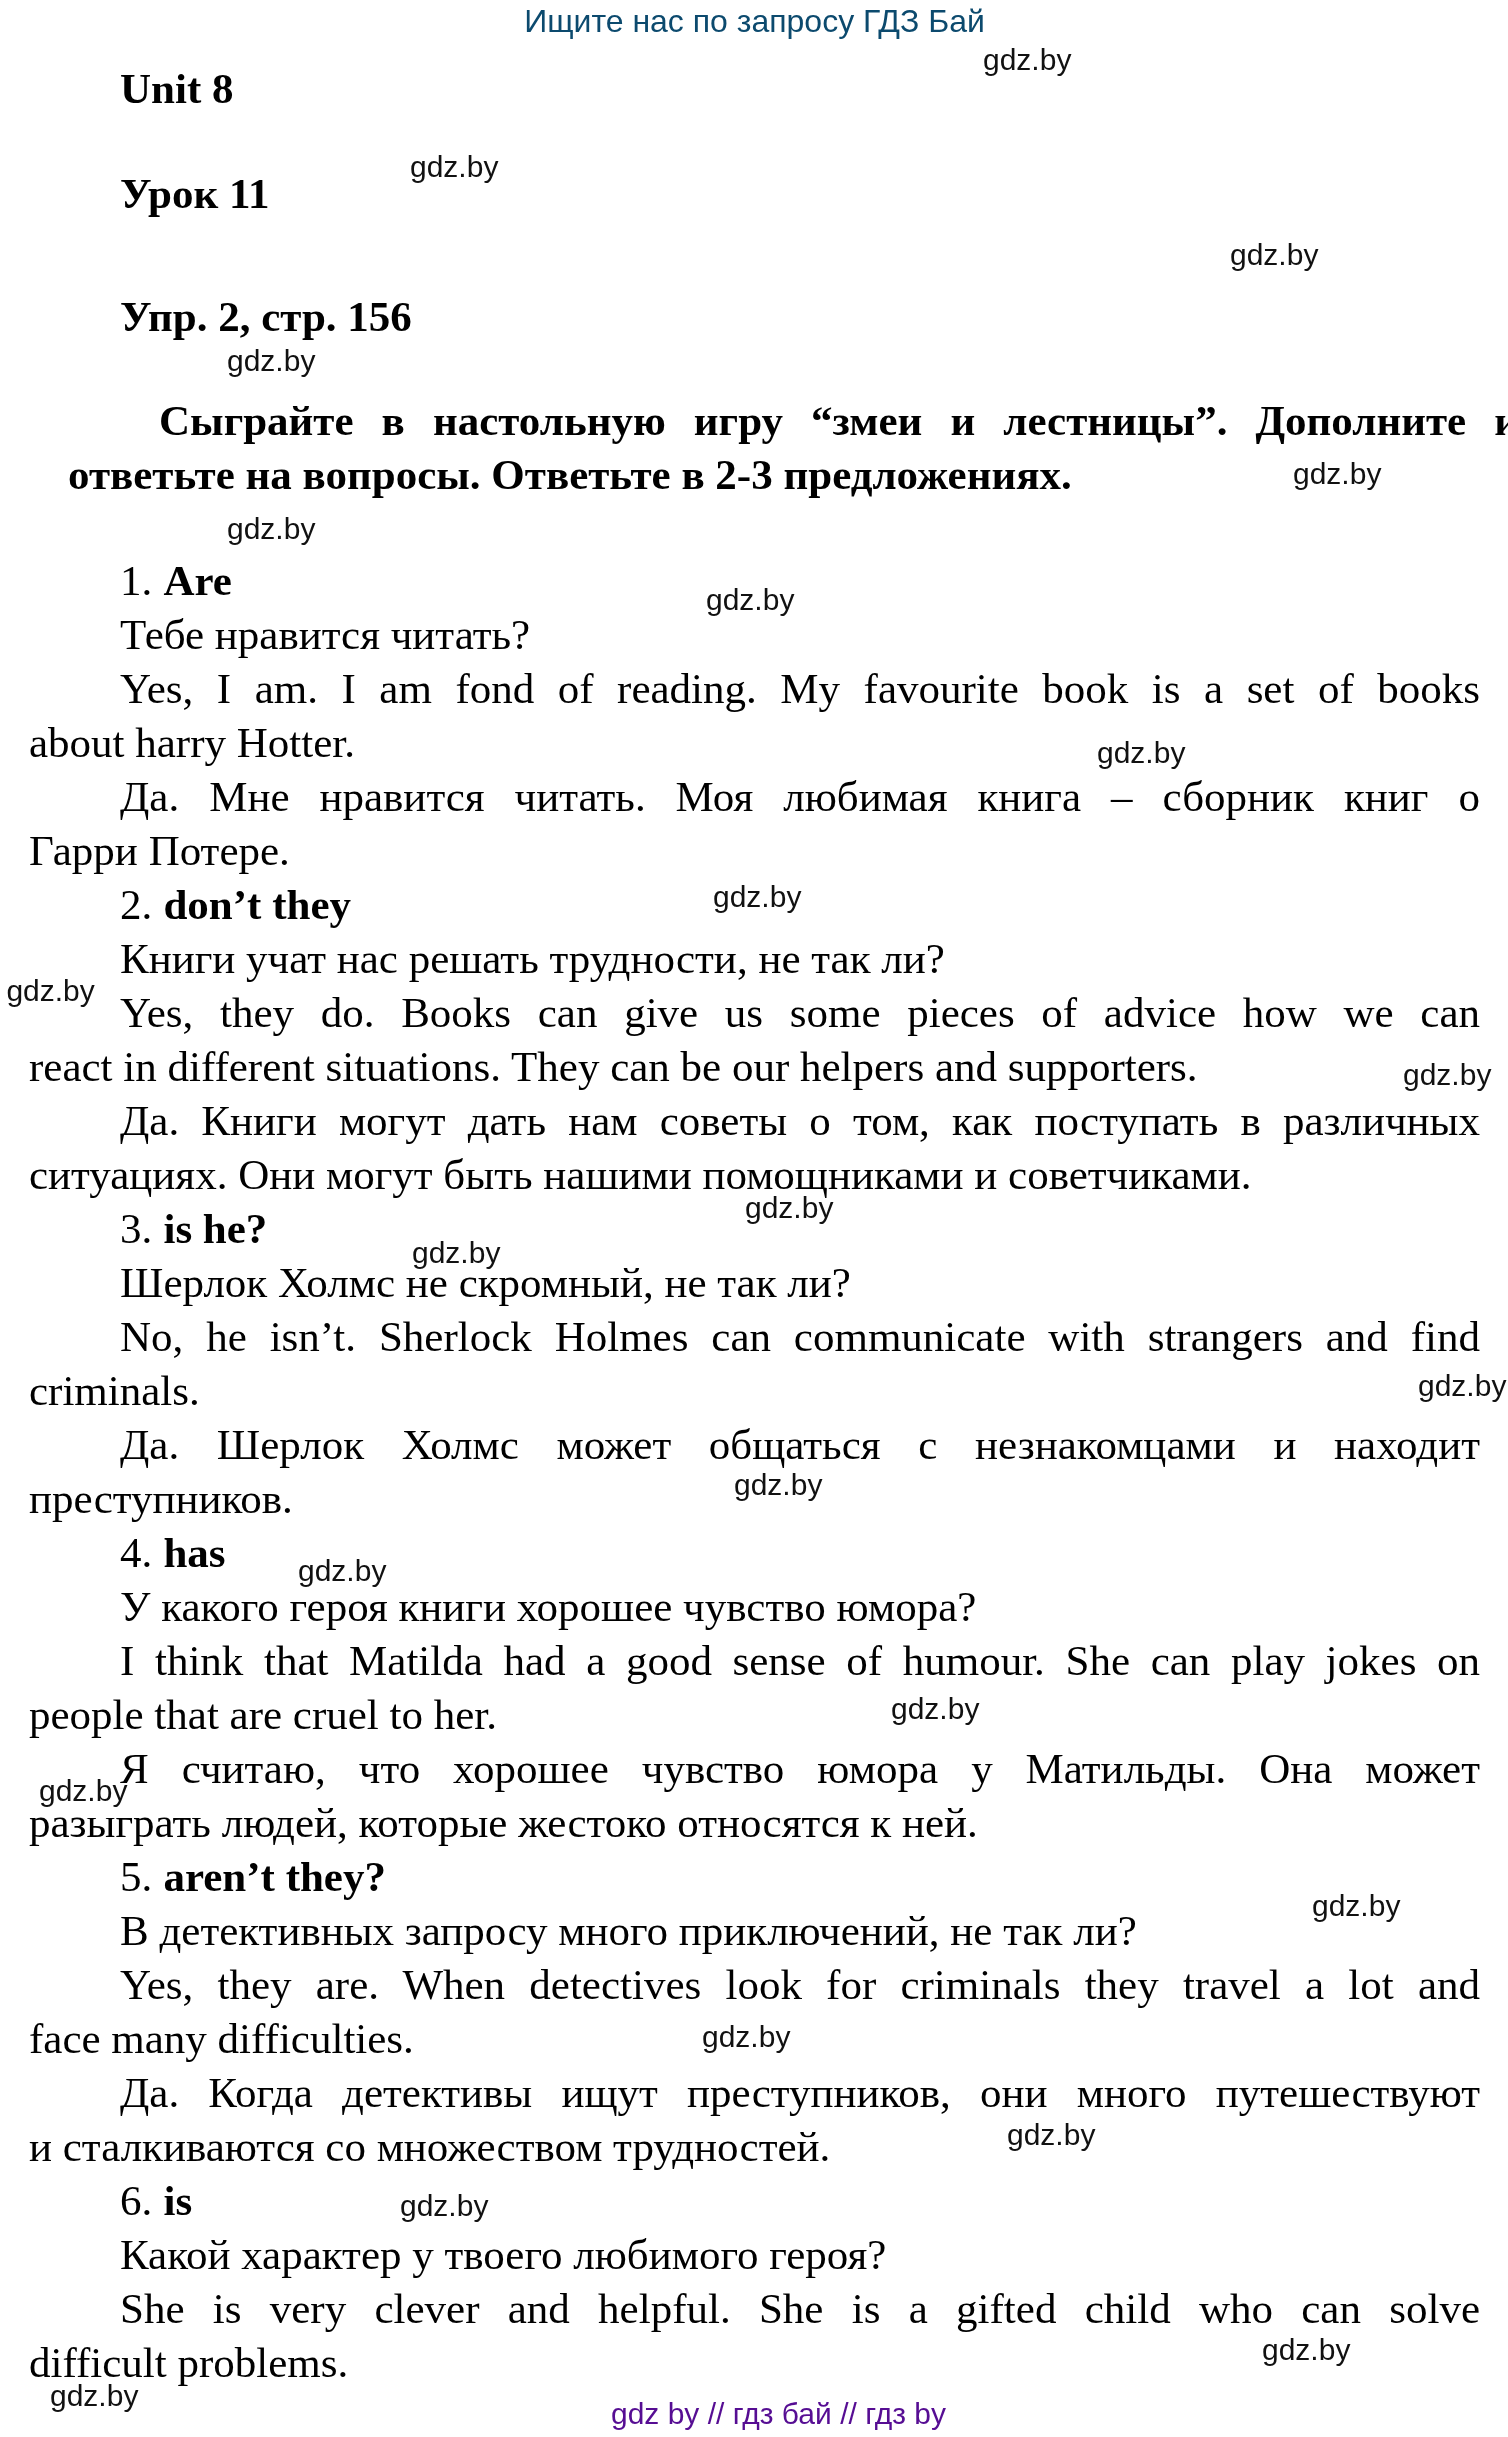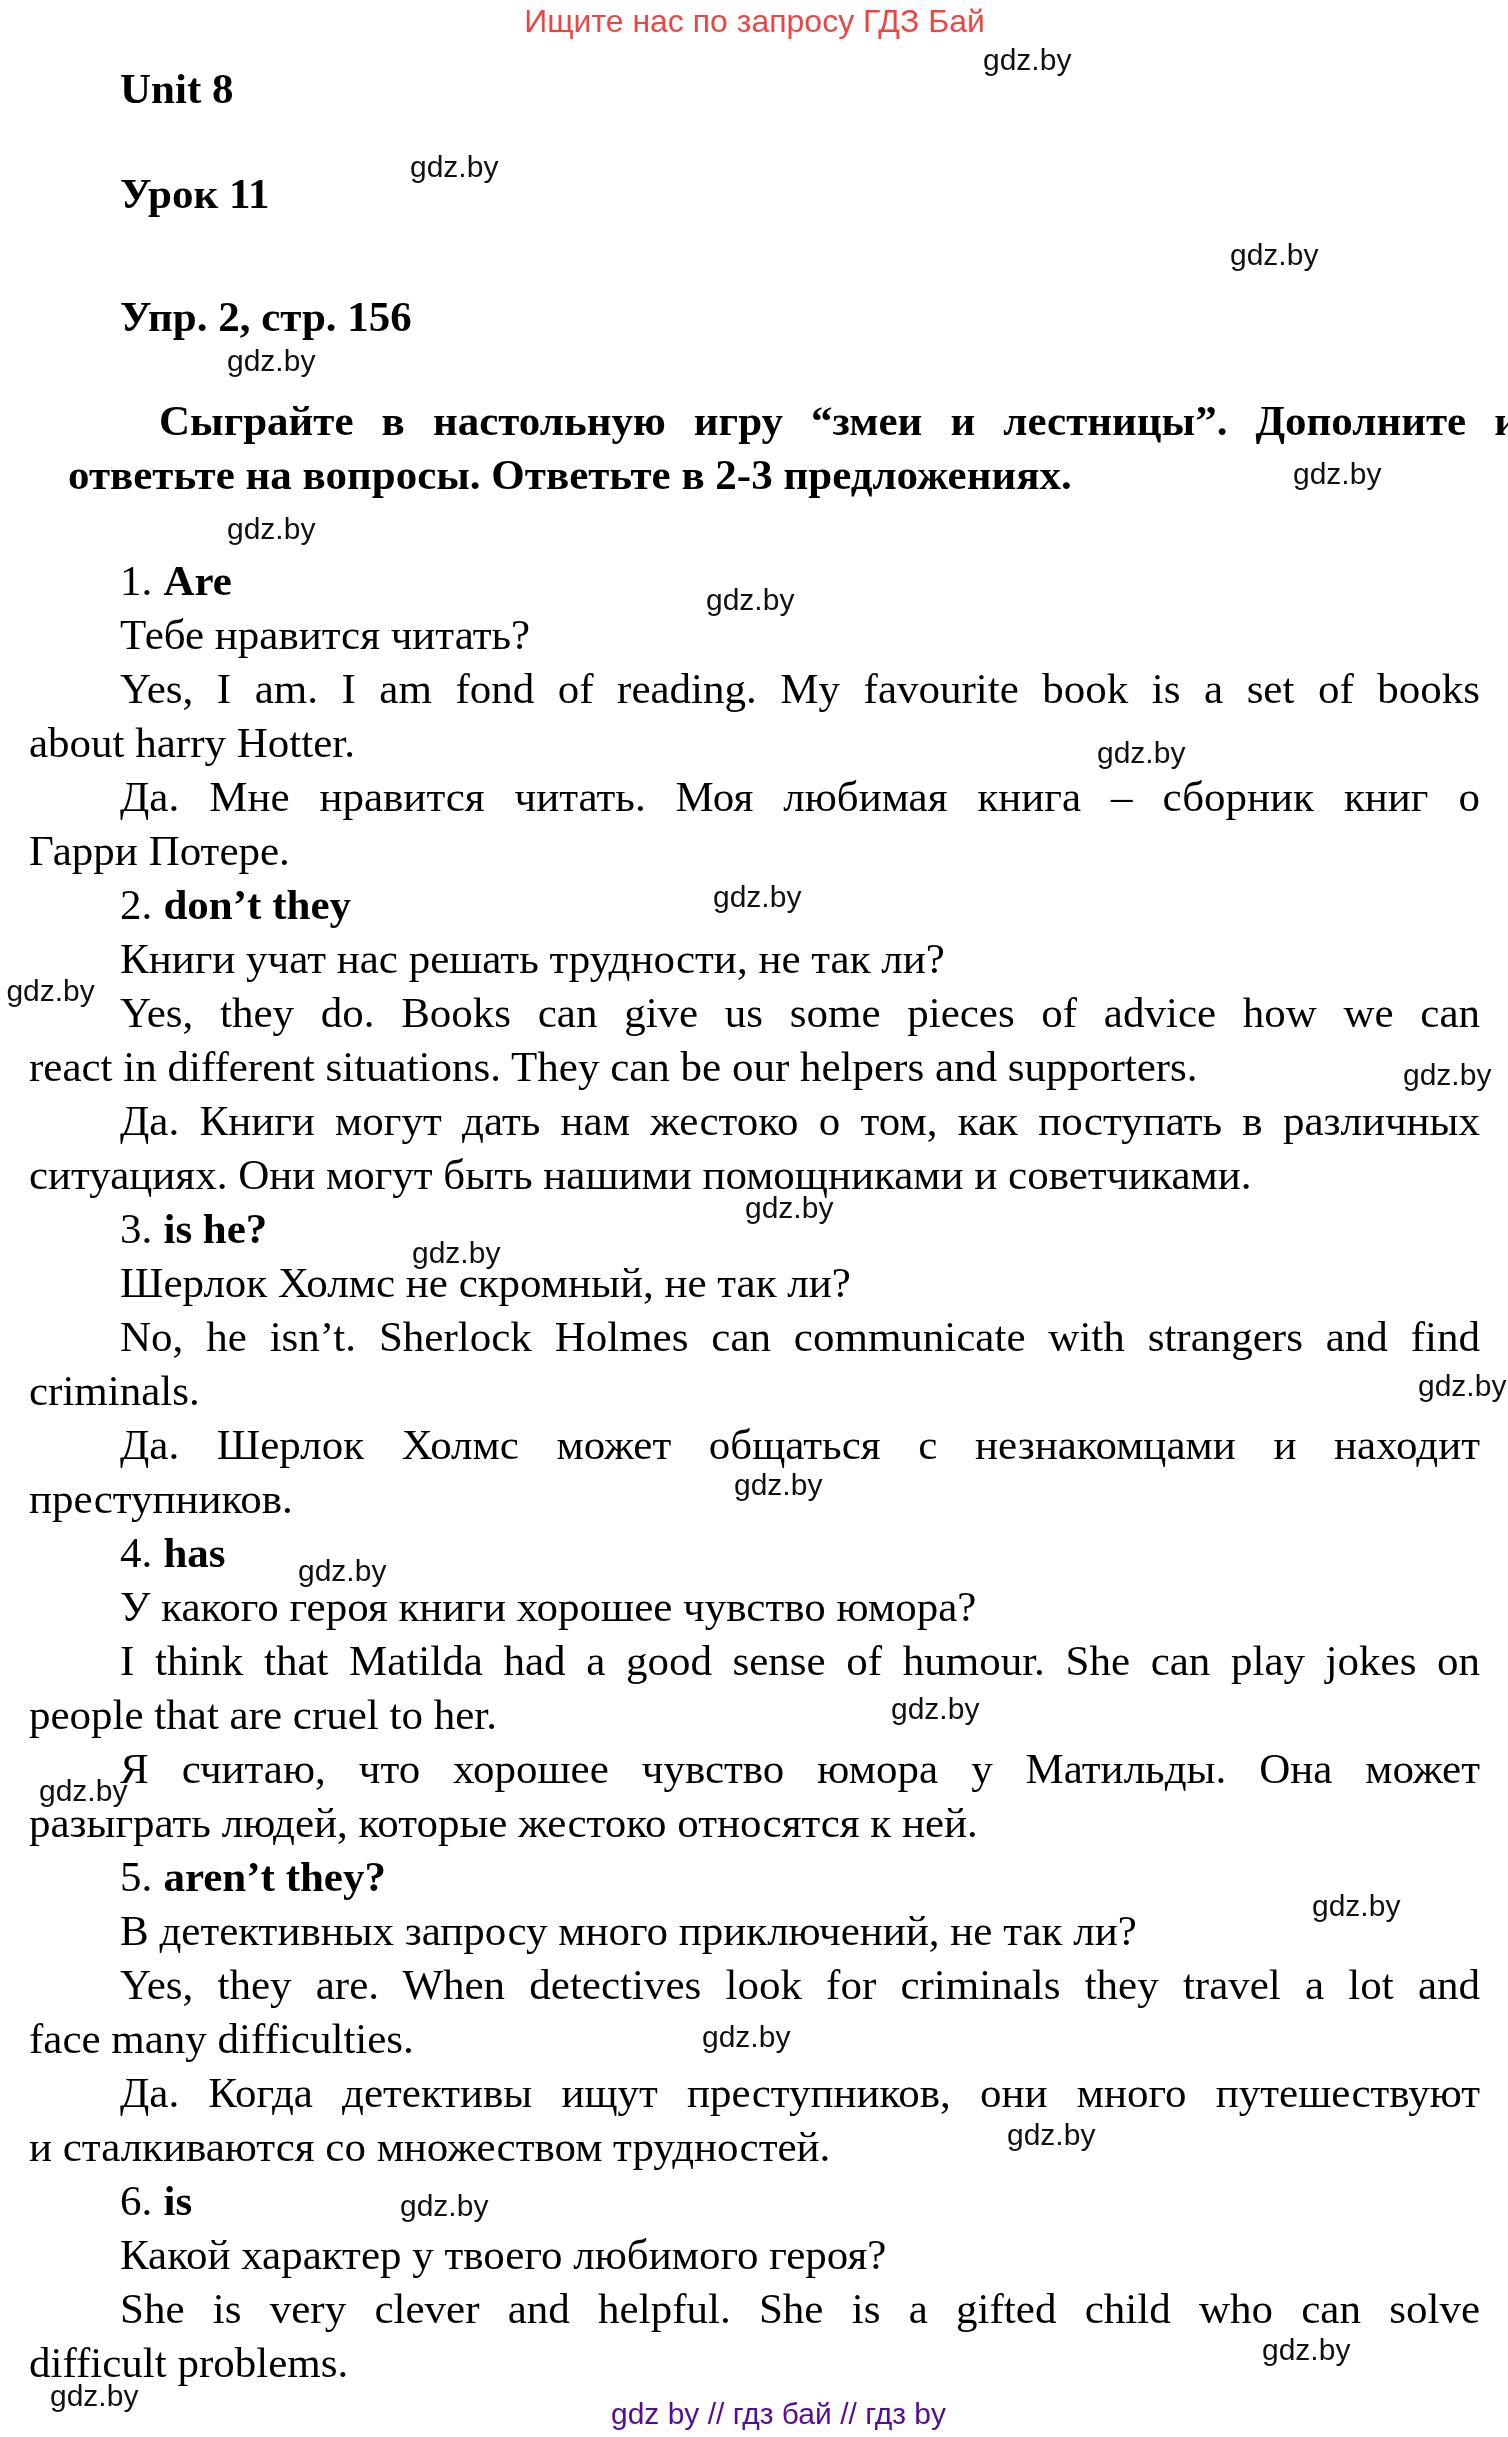--- a/index.html
+++ b/index.html
@@ -15,21 +15,21 @@
   }
   
   .banner {
     position: absolute;
     top: 1.6px; left: 0;
     width: 100%;
     text-align: center;
     font-family: "Liberation Sans", "DejaVu Sans", sans-serif;
     font-size: 32px;
     line-height: 38px;
-    color: #ef4444;
+    color: #0c4a6e;
   }
   
   .heading {
     position: absolute;
     left: 120px;
     font-size: 43px;
     line-height: 54px;
     font-weight: bold;
     white-space: nowrap;
   }
@@ -97,21 +97,21 @@
       <div class="ln">about harry Hotter.</div>
       <div class="ln fi j">Да. Мне нравится читать. Моя любимая книга – сборник книг о</div>
       <div class="ln">Гарри Потере.</div>
     </section>
 
     <section>
       <div class="ln fi"><span class="num">2.</span><span class="kw">don’t they</span></div>
       <div class="ln fi">Книги учат нас решать трудности, не так ли?</div>
       <div class="ln fi j">Yes, they do. Books can give us some pieces of advice how we can</div>
       <div class="ln">react in different situations. They can be our helpers and supporters.</div>
-      <div class="ln fi j">Да. Книги могут дать нам жестоко о том, как поступать в различных</div>
+      <div class="ln fi j">Да. Книги могут дать нам советы о том, как поступать в различных</div>
       <div class="ln">ситуациях. Они могут быть нашими помощниками и советчиками.</div>
     </section>
 
     <section>
       <div class="ln fi"><span class="num">3.</span><span class="kw">is he?</span></div>
       <div class="ln fi">Шерлок Холмс не скромный, не так ли?</div>
       <div class="ln fi j">No, he isn’t. Sherlock Holmes can communicate with strangers and find</div>
       <div class="ln">criminals.</div>
       <div class="ln fi j">Да. Шерлок Холмс может общаться с незнакомцами и находит</div>
       <div class="ln">преступников.</div>

